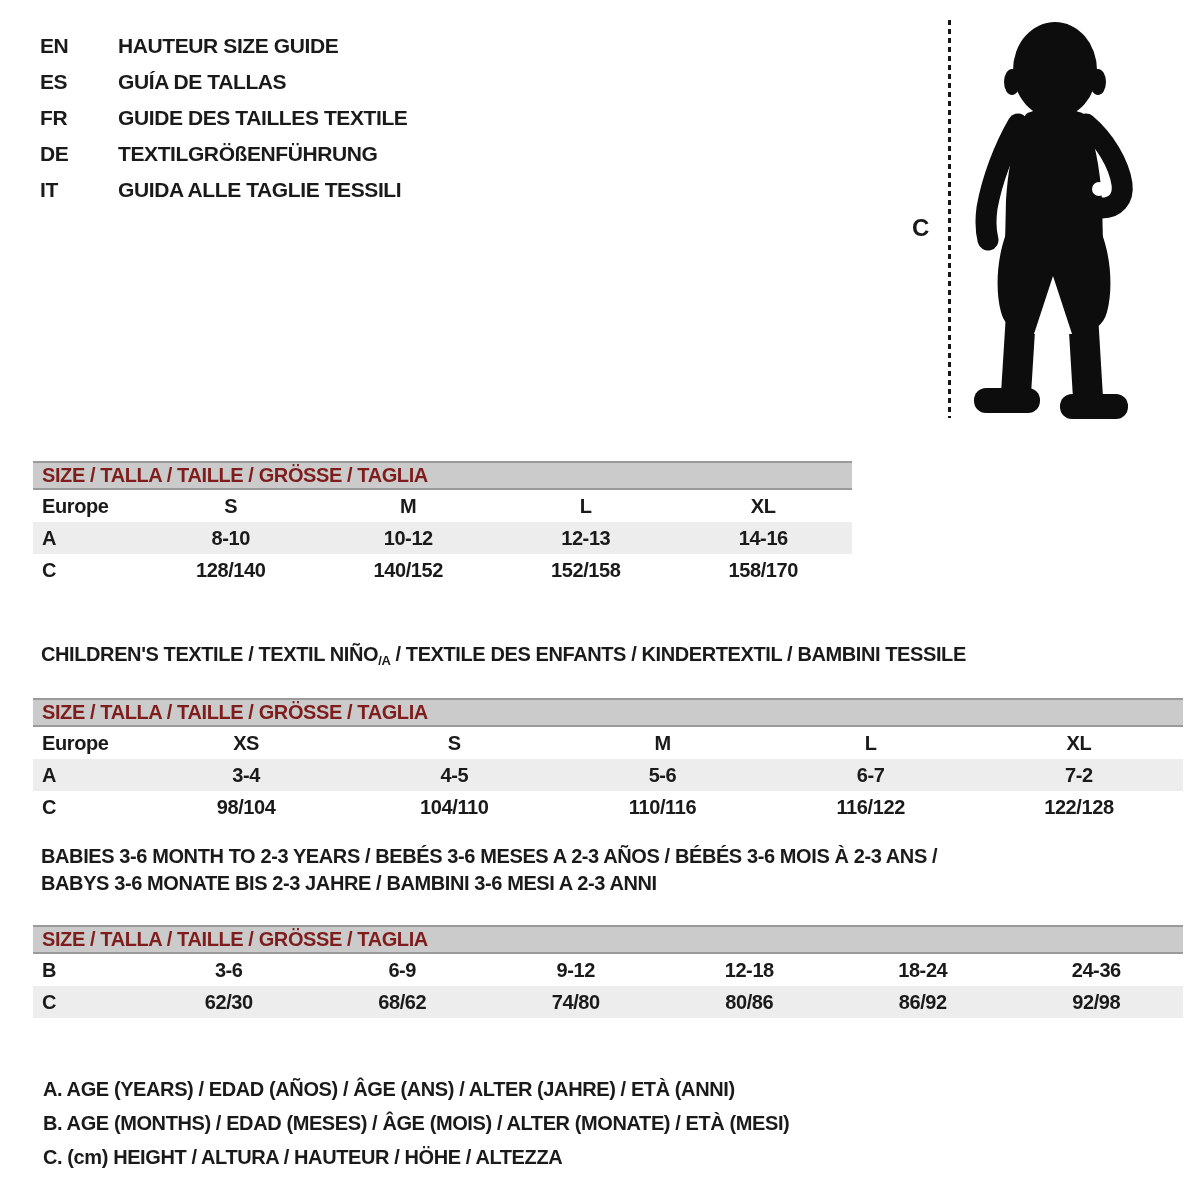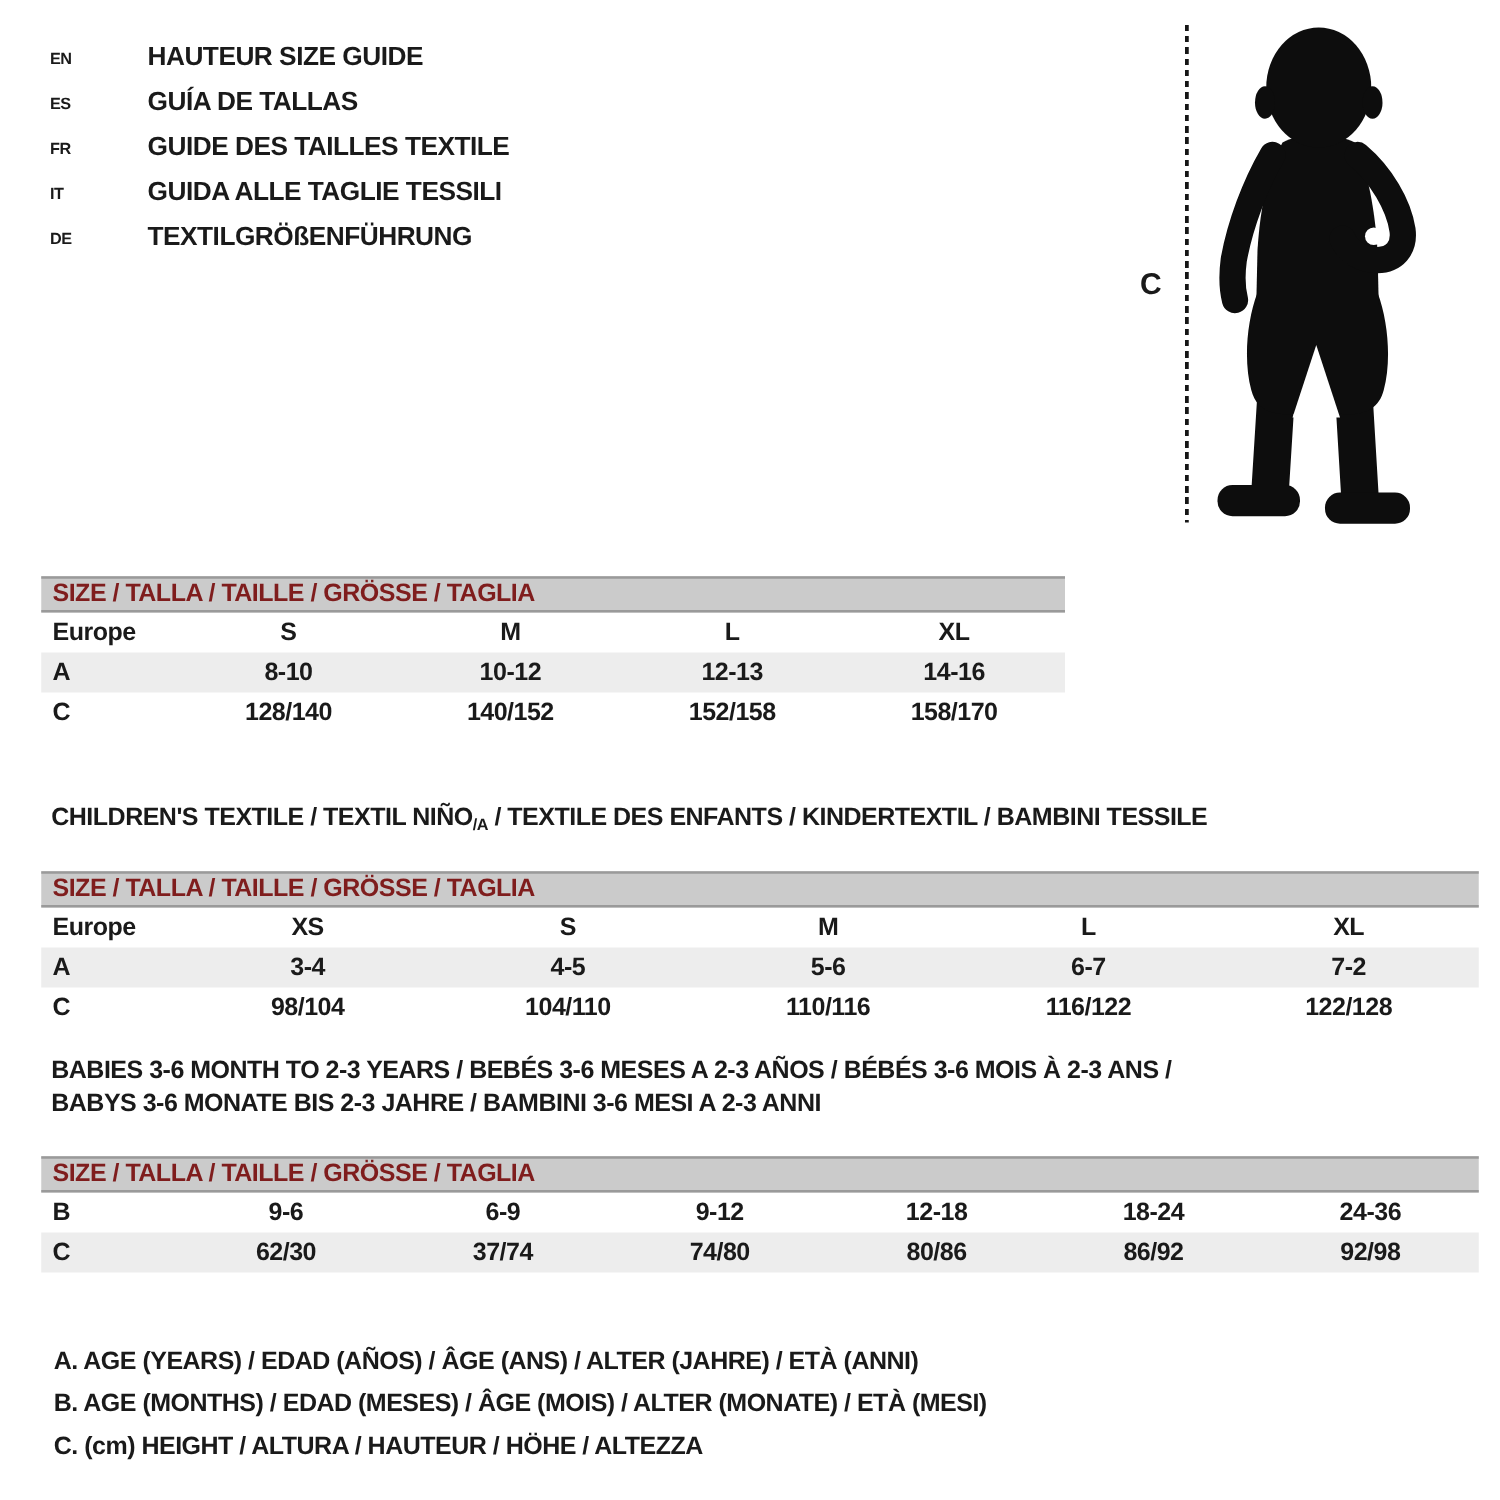--- a/index.html
+++ b/index.html
@@ -5,21 +5,21 @@
   html,body{margin:0;padding:0;background:#fff;}
   .canvas{
     position:relative;width:1200px;height:1200px;background:#fff;overflow:hidden;
     font-family:"Liberation Sans",sans-serif;color:var(--text,#1a1a1a);
   }
   .cond{font-weight:700;letter-spacing:-0.4px;}
 
   
   .lang-block{position:absolute;left:40px;top:28px;}
   .lang-row{display:flex;height:36px;align-items:center;}
-  .lang-code{width:78px;font-weight:700;font-size:13px;letter-spacing:-0.4px;}
+  .lang-code{width:78px;font-weight:700;font-size:21px;letter-spacing:-0.4px;}
   .lang-label{font-weight:700;font-size:21px;letter-spacing:-0.4px;white-space:nowrap;}
 
   
   .figure{position:absolute;left:912px;top:16px;width:266px;height:406px;}
   .measure-line{position:absolute;left:36px;top:4px;width:3px;height:398px;
     background:repeating-linear-gradient(to bottom,#161616 0 5px,transparent 5px 9px);}
   .measure-label{position:absolute;left:0;top:198px;font-size:24px;font-weight:700;}
   .toddler{position:absolute;left:50px;top:2px;width:182px;height:402px;}
 
   
@@ -60,27 +60,27 @@
     <span class="lang-code">ES</span>
     <span class="lang-label">GUÍA DE TALLAS</span>
   </div>
 
   <div class="lang-row">
     <span class="lang-code">FR</span>
     <span class="lang-label">GUIDE DES TAILLES TEXTILE</span>
   </div>
 
   <div class="lang-row">
+    <span class="lang-code">DE</span>
+    <span class="lang-label">TEXTILGRÖßENFÜHRUNG</span>
+  </div>
+
+  <div class="lang-row">
     <span class="lang-code">IT</span>
     <span class="lang-label">GUIDA ALLE TAGLIE TESSILI</span>
-  </div>
-
-  <div class="lang-row">
-    <span class="lang-code">DE</span>
-    <span class="lang-label">TEXTILGRÖßENFÜHRUNG</span>
   </div>
 </div>
 
   <div class="figure">
     <div class="measure-line"></div>
     <div class="measure-label">C</div>
     <svg class="toddler" viewBox="0 0 182 402">
       <g class="sil-fill" fill="#0d0d0d" stroke="none">
         <path d="M60 280 L54 376" stroke="#0d0d0d" stroke-width="30" stroke-linecap="round" fill="none"></path>
         <path d="M120 280 L126 380" stroke="#0d0d0d" stroke-width="30" stroke-linecap="round" fill="none"></path>
@@ -167,31 +167,31 @@
   <section class="size-section">
     <h2 class="section-title cond">
           <div><span>BABIES 3-6 MONTH TO 2-3 YEARS / BEBÉS 3-6 MESES A 2-3 AÑOS / BÉBÉS 3-6 MOIS À 2-3 ANS /</span></div>
           <div><span>BABYS 3-6 MONATE BIS 2-3 JAHRE / BAMBINI 3-6 MESI A 2-3 ANNI</span></div>
         </h2>
     <div class="size-table">
       <div class="band cond">SIZE / TALLA / TAILLE / GRÖSSE / TAGLIA</div>
       <div class="rows">
             <div class="trow">
               <span class="row-label">B</span>
-              <span class="cell">9-6</span>
+              <span class="cell">3-6</span>
               <span class="cell">6-9</span>
               <span class="cell">9-12</span>
               <span class="cell">12-18</span>
               <span class="cell">18-24</span>
               <span class="cell">24-36</span>
             </div>
             <div class="trow shaded">
               <span class="row-label">C</span>
               <span class="cell">62/30</span>
-              <span class="cell">37/74</span>
+              <span class="cell">68/62</span>
               <span class="cell">74/80</span>
               <span class="cell">80/86</span>
               <span class="cell">86/92</span>
               <span class="cell">92/98</span>
             </div>
           </div>
     </div>
   </section>
 </div>
 

